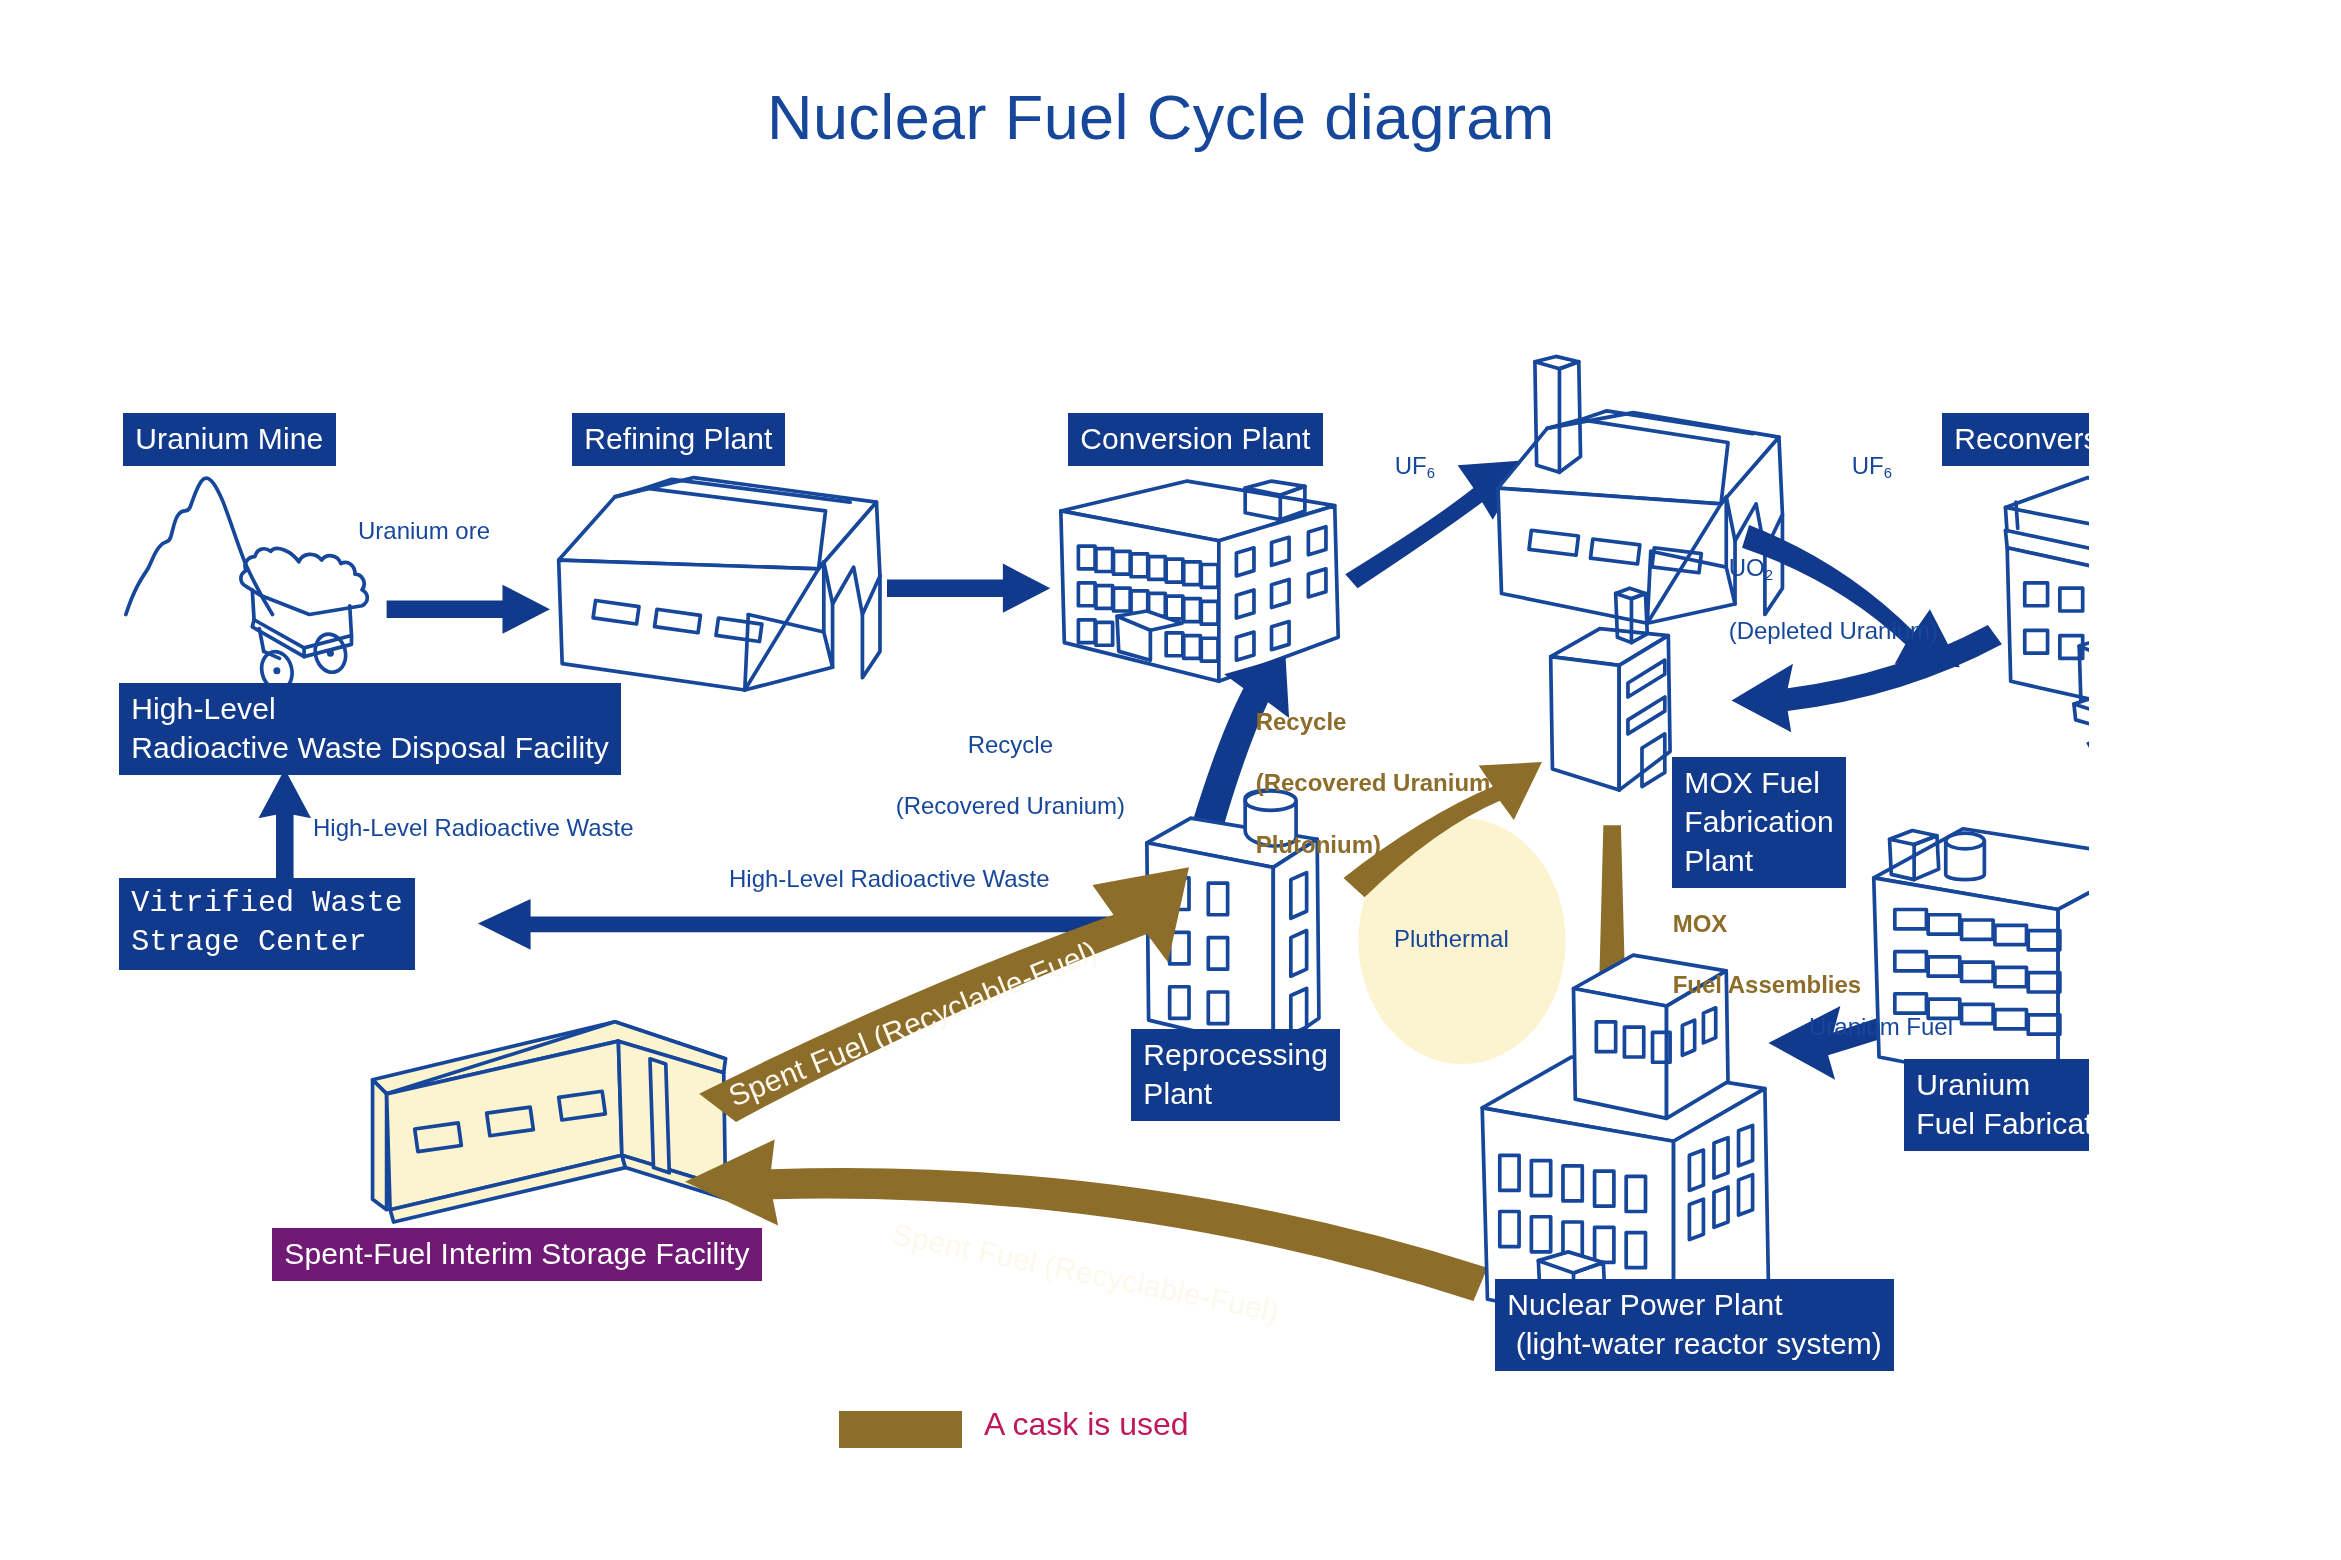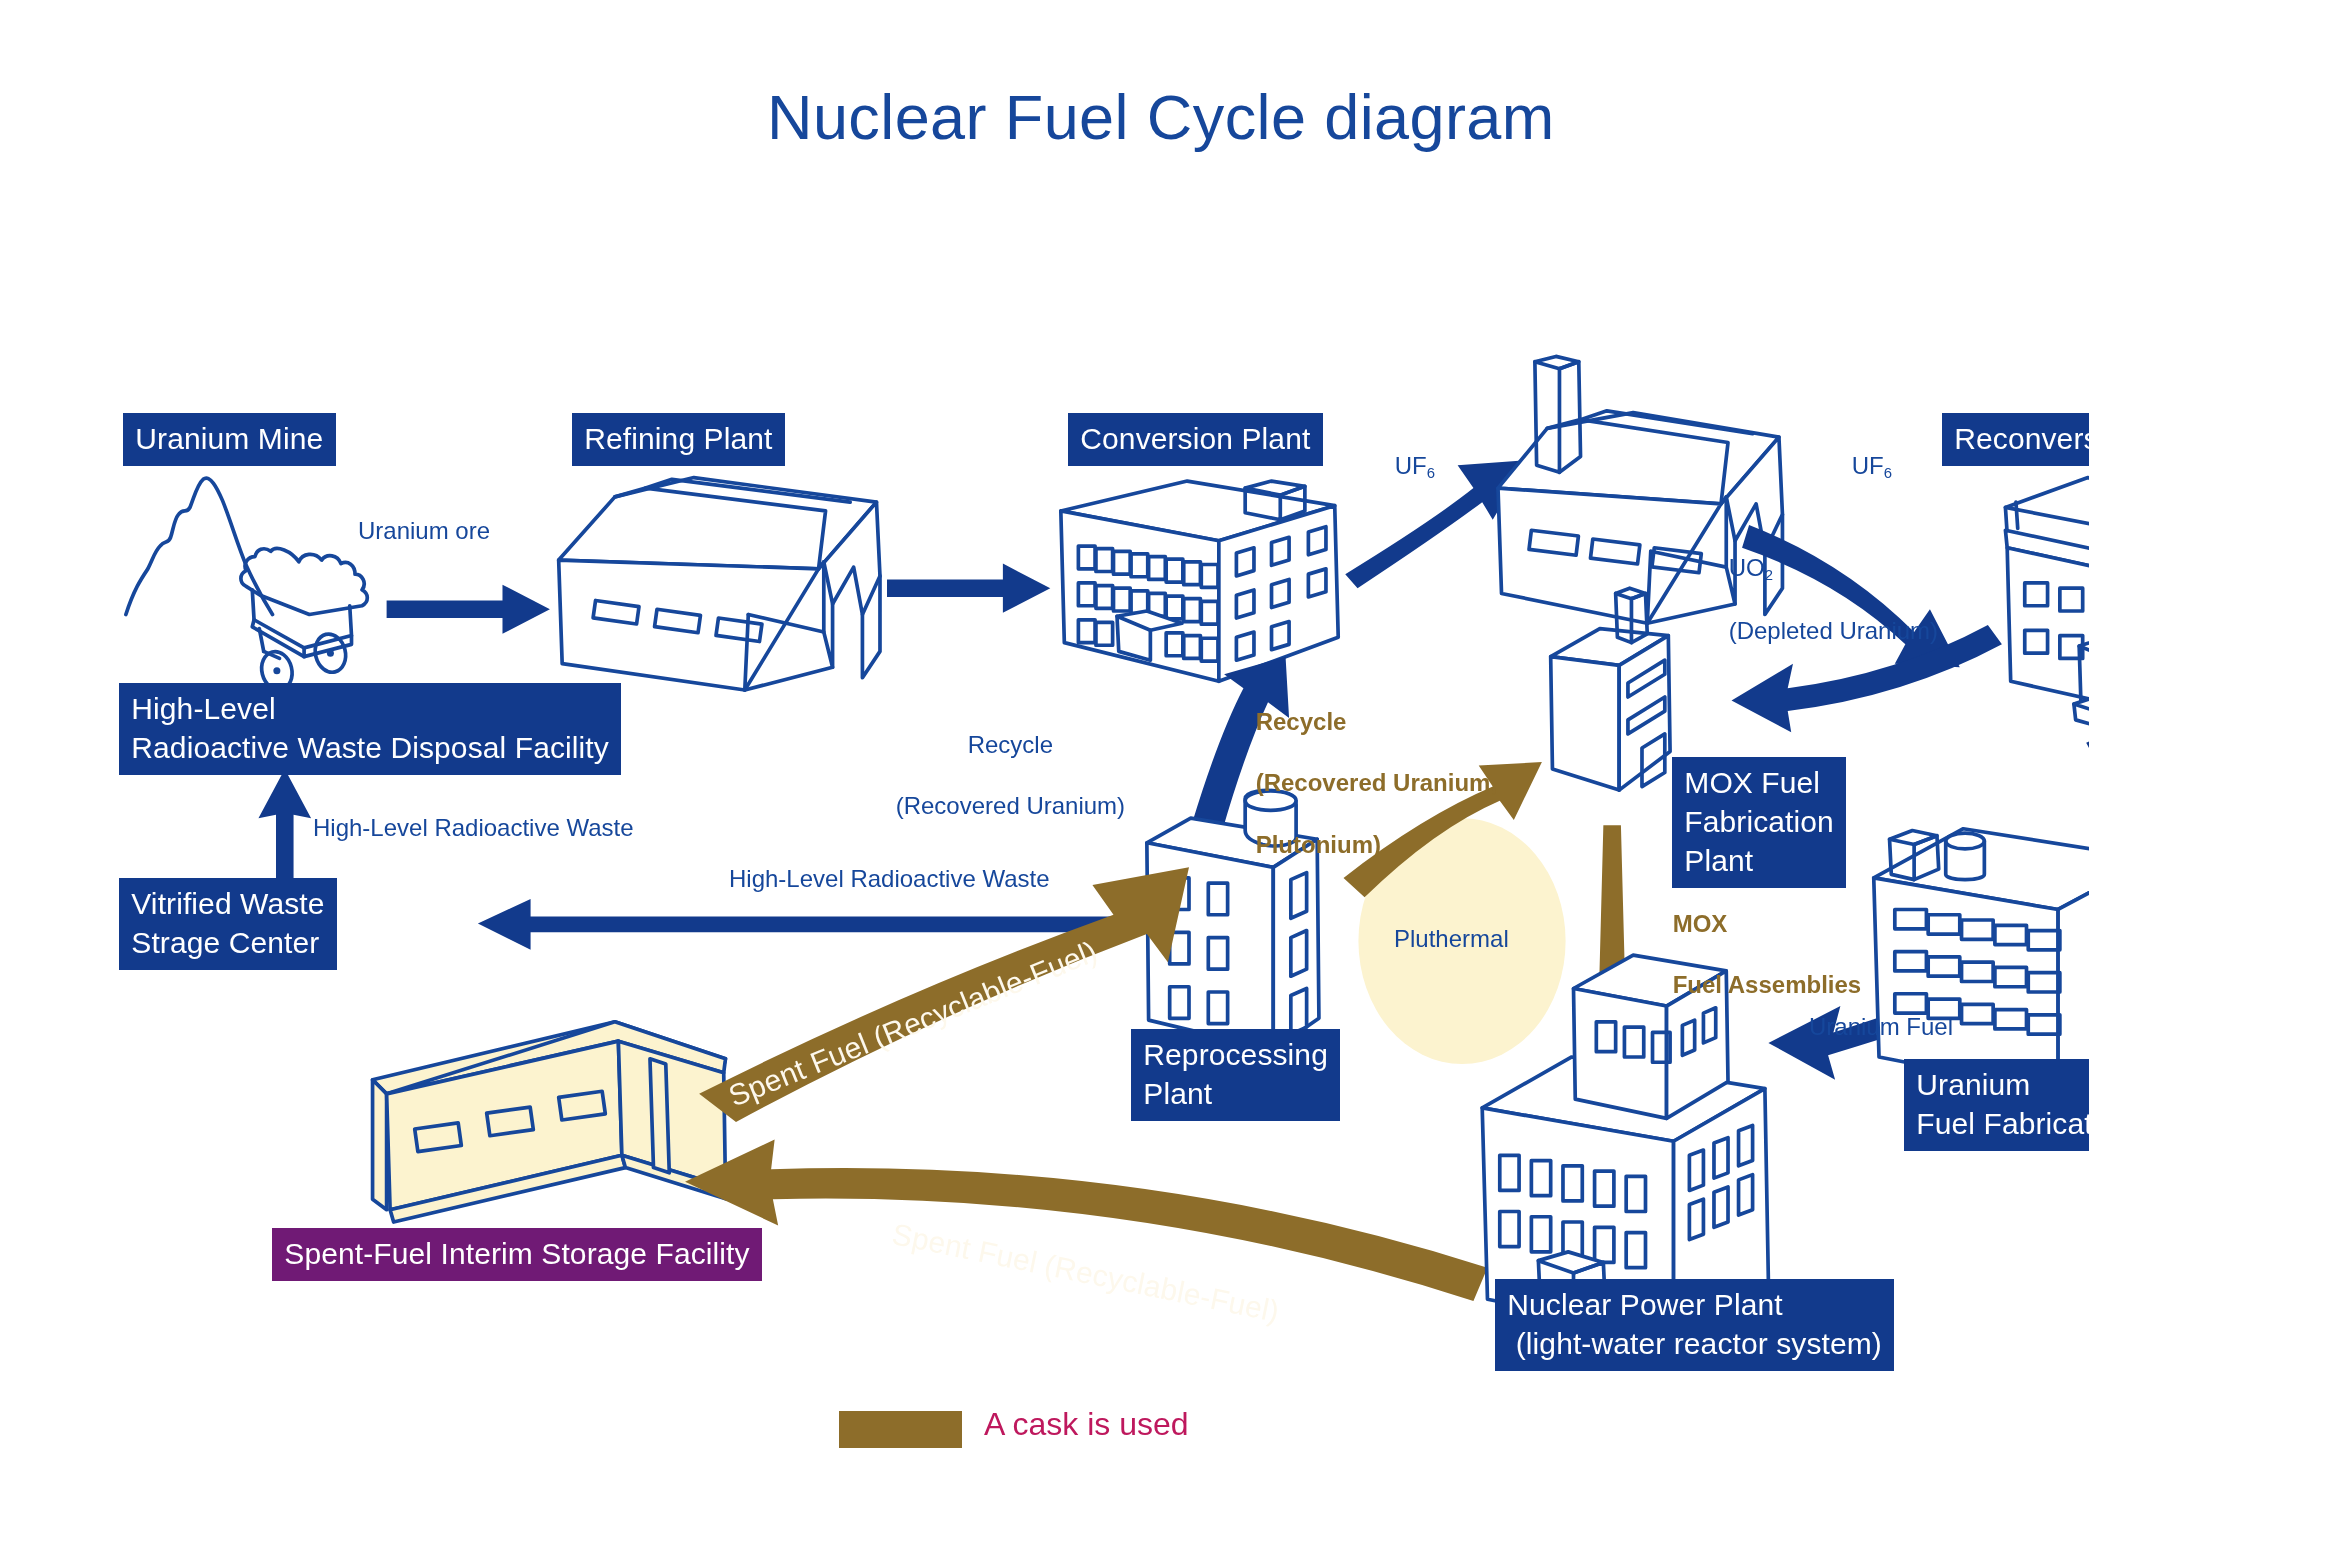--- a/index.html
+++ b/index.html
@@ -348,21 +348,21 @@
   <div class="lbl" style="left:572px;top:413px;">Refining Plant</div>
 
   <div class="lbl" style="left:1068px;top:413px;">Conversion Plant</div>
 
 
   <div class="lbl" style="left:1942px;top:413px;">Reconversion Plant</div>
 
   <div class="lbl" style="left:119px;top:683px;">High-Level
 Radioactive Waste Disposal Facility</div>
 
-  <div class="lbl" style="left:119px;top:878px;">Vitrified Waste
+  <div class="lbl" style="left:119px;top:878px;font-family:Liberation Mono, monospace;">Vitrified Waste
 Strage Center</div>
 
   <div class="lbl" style="left:1672px;top:757px;">MOX Fuel
 Fabrication
 Plant</div>
 
   <div class="lbl" style="left:1904px;top:1059px;">Uranium
 Fuel Fabrication Plant</div>
 
   <div class="lbl" style="left:1131px;top:1029px;">Reprocessing

